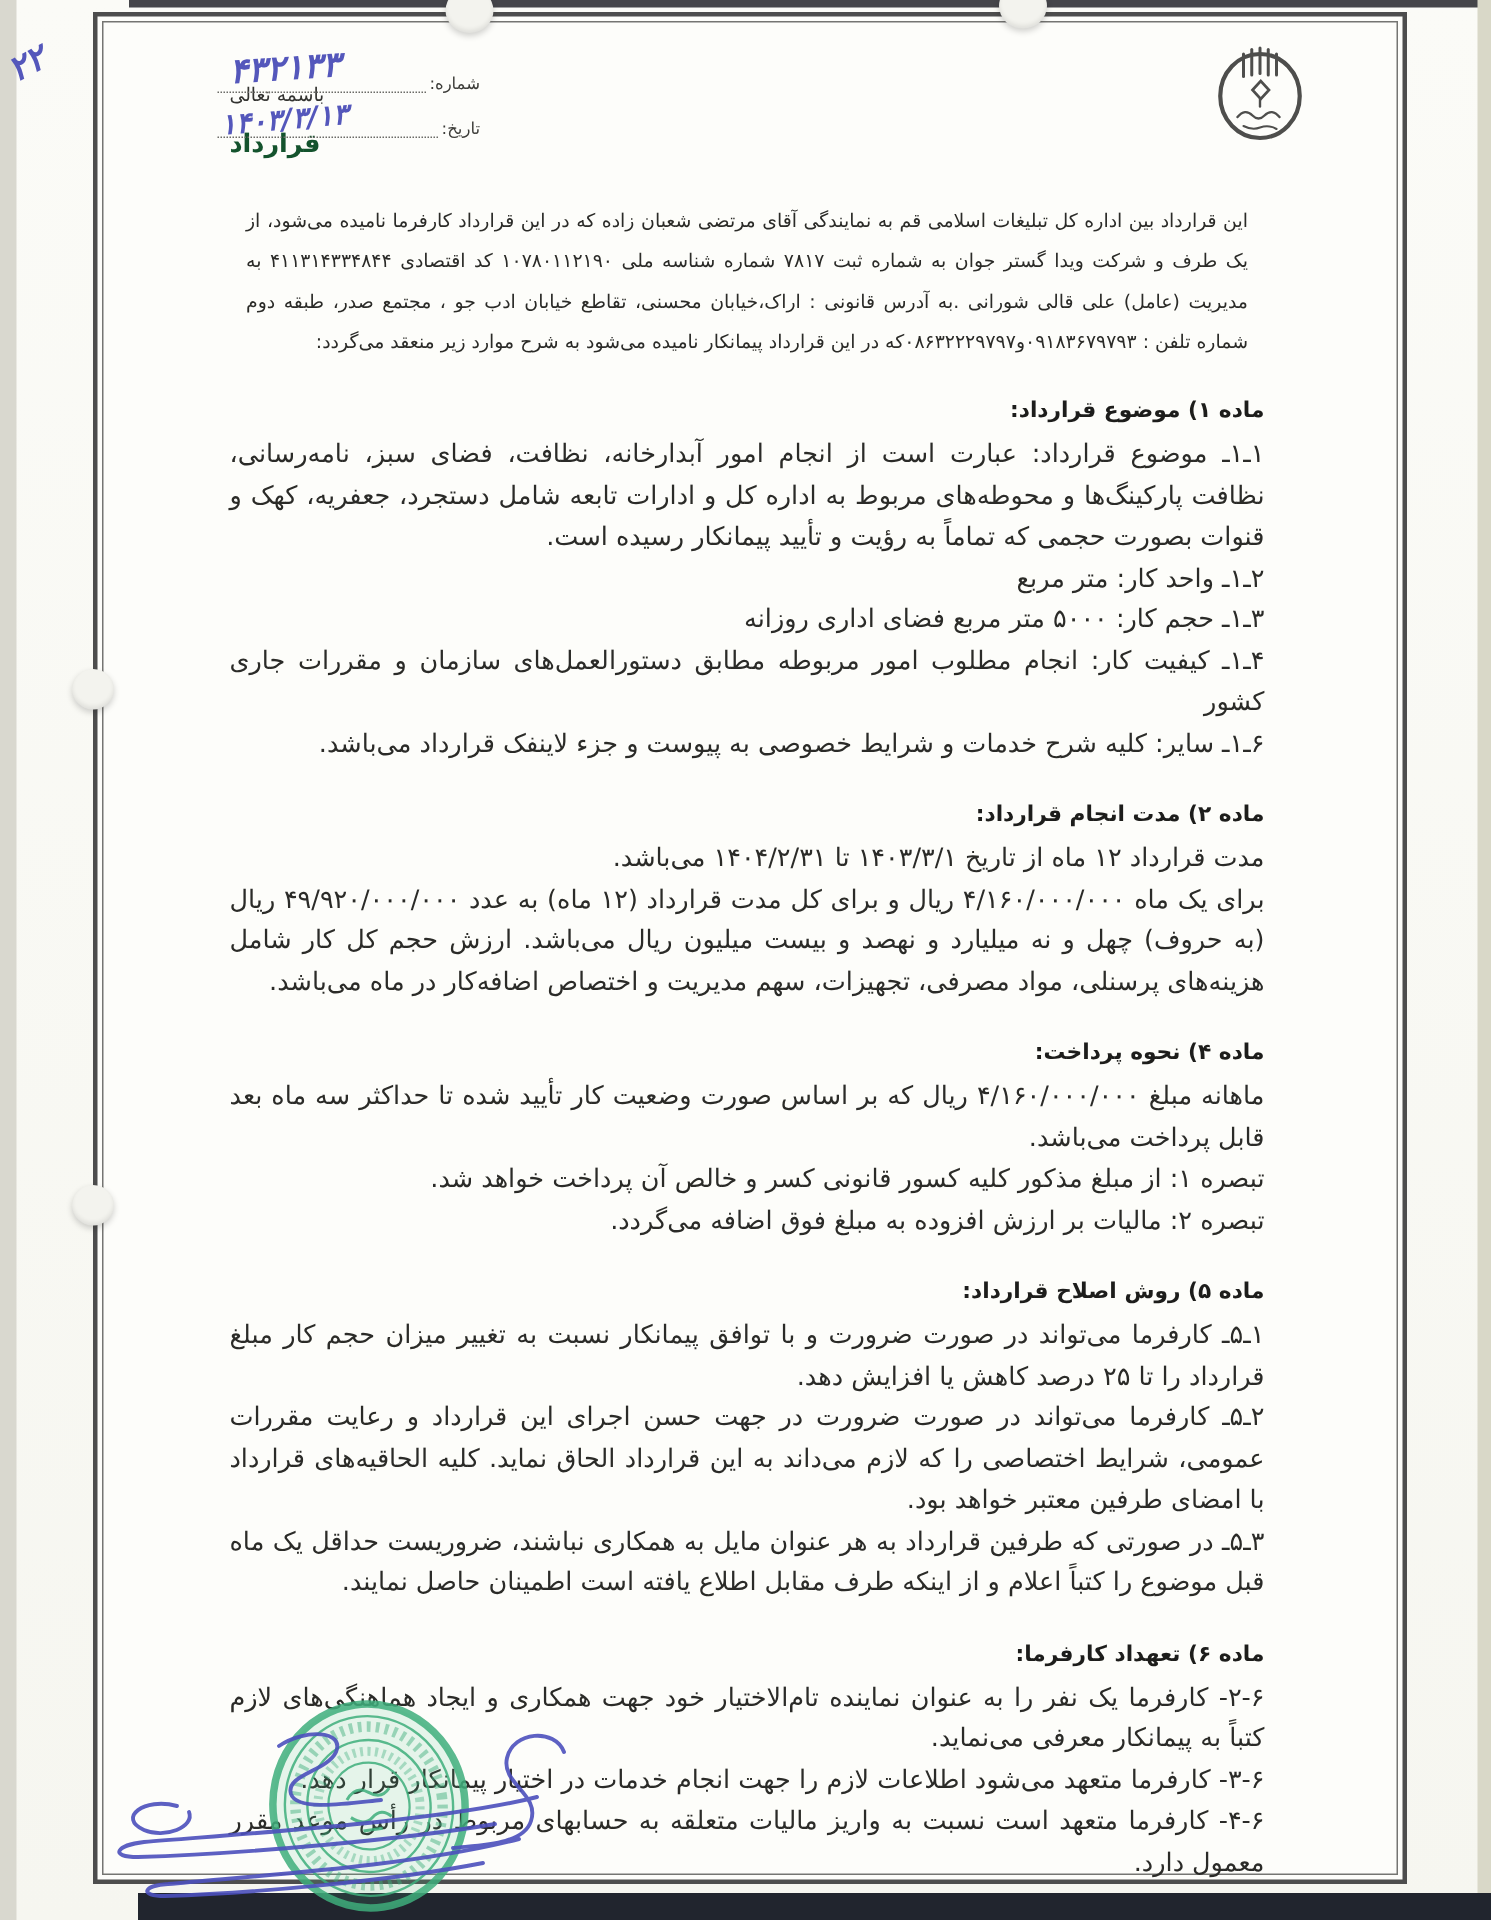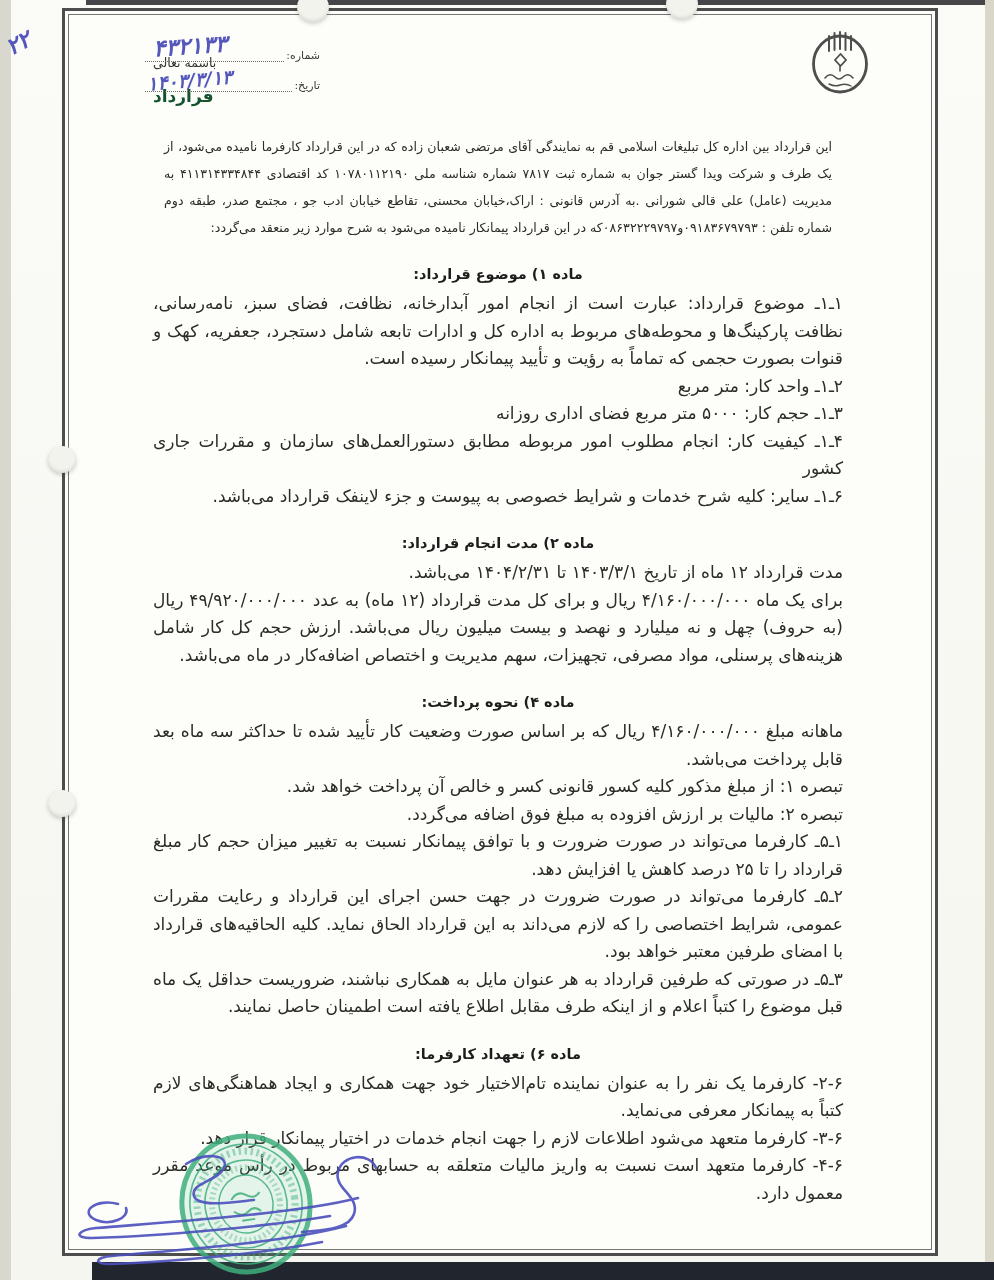--- a/index.html
+++ b/index.html
@@ -34,21 +34,21 @@
   .meta-row{display:flex;align-items:flex-end;margin-bottom:17px;}
   .meta-label{white-space:nowrap;}
   .meta-dots{flex:1;border-bottom:1.5px dotted #6b6b66;margin-right:2px;height:1px;}
   .hand{position:absolute;color:#5457bb;font-style:italic;font-weight:bold;pointer-events:none;}
   .hand-number{top:-16px;left:8px;font-size:23px;letter-spacing:5px;transform:rotate(-4deg);}
   .hand-date{top:20px;left:2px;font-size:19px;letter-spacing:3px;transform:rotate(-5deg);}
   .corner-note{position:absolute;left:6px;top:30px;color:#5457bb;font-size:23px;
     font-weight:bold;font-style:italic;transform:rotate(-28deg);letter-spacing:2px;z-index:7;}
   
   .intro{margin:22px 11px 0;font-size:12.6px;line-height:27px;text-align:justify;}
-  .article h2{font-size:14.5px;font-weight:bold;color:#1d1d1b;margin:22px 0 5px;line-height:22px;text-align:center;}
+  .article h2{font-size:14.5px;font-weight:bold;color:#1d1d1b;margin:22px 0 5px;line-height:22px;}
   .article p{margin:0;font-size:17px;line-height:27.5px;text-align:justify;}
   
   .stamp{position:absolute;left:172px;top:1128px;width:148px;height:152px;z-index:3;transform:rotate(-8deg);}
   .signature{position:absolute;left:58px;top:1140px;width:345px;height:135px;z-index:4;}
 </style>
 </head>
 <body>
 
 <div class="scan-top"></div>
 <div class="scan-left"></div>
@@ -117,20 +117,21 @@
     </section>
 
     <section class="article">
       <h2>ماده ۴) نحوه پرداخت:</h2>
       <p>ماهانه مبلغ ۴/۱۶۰/۰۰۰/۰۰۰ ریال که بر اساس صورت وضعیت کار تأیید شده تا حداکثر سه ماه بعد قابل پرداخت می‌باشد.</p>
       <p>تبصره ۱: از مبلغ مذکور کلیه کسور قانونی کسر و خالص آن پرداخت خواهد شد.</p>
       <p>تبصره ۲: مالیات بر ارزش افزوده به مبلغ فوق اضافه می‌گردد.</p>
     </section>
 
     <section class="article">
+      <h2>ماده ۵) روش اصلاح قرارداد:</h2>
       <p>۱ـ۵ـ کارفرما می‌تواند در صورت ضرورت و با توافق پیمانکار نسبت به تغییر میزان حجم کار مبلغ قرارداد را تا ۲۵ درصد کاهش یا افزایش دهد.</p>
       <p>۲ـ۵ـ کارفرما می‌تواند در صورت ضرورت در جهت حسن اجرای این قرارداد و رعایت مقررات عمومی، شرایط اختصاصی را که لازم می‌داند به این قرارداد الحاق نماید. کلیه الحاقیه‌های قرارداد با امضای طرفین معتبر خواهد بود.</p>
       <p>۳ـ۵ـ در صورتی که طرفین قرارداد به هر عنوان مایل به همکاری نباشند، ضروریست حداقل یک ماه قبل موضوع را کتباً اعلام و از اینکه طرف مقابل اطلاع یافته است اطمینان حاصل نمایند.</p>
     </section>
 
     <section class="article">
       <h2>ماده ۶) تعهداد کارفرما:</h2>
       <p>۲-۶- کارفرما یک نفر را به عنوان نماینده تام‌الاختیار خود جهت همکاری و ایجاد هماهنگی‌های لازم کتباً به پیمانکار معرفی می‌نماید.</p>
       <p>۳-۶- کارفرما متعهد می‌شود اطلاعات لازم را جهت انجام خدمات در اختیار پیمانکار قرار دهد.</p>
       <p>۴-۶- کارفرما متعهد است نسبت به واریز مالیات متعلقه به حسابهای مربوط در رأس موعد مقرر معمول دارد.</p>

